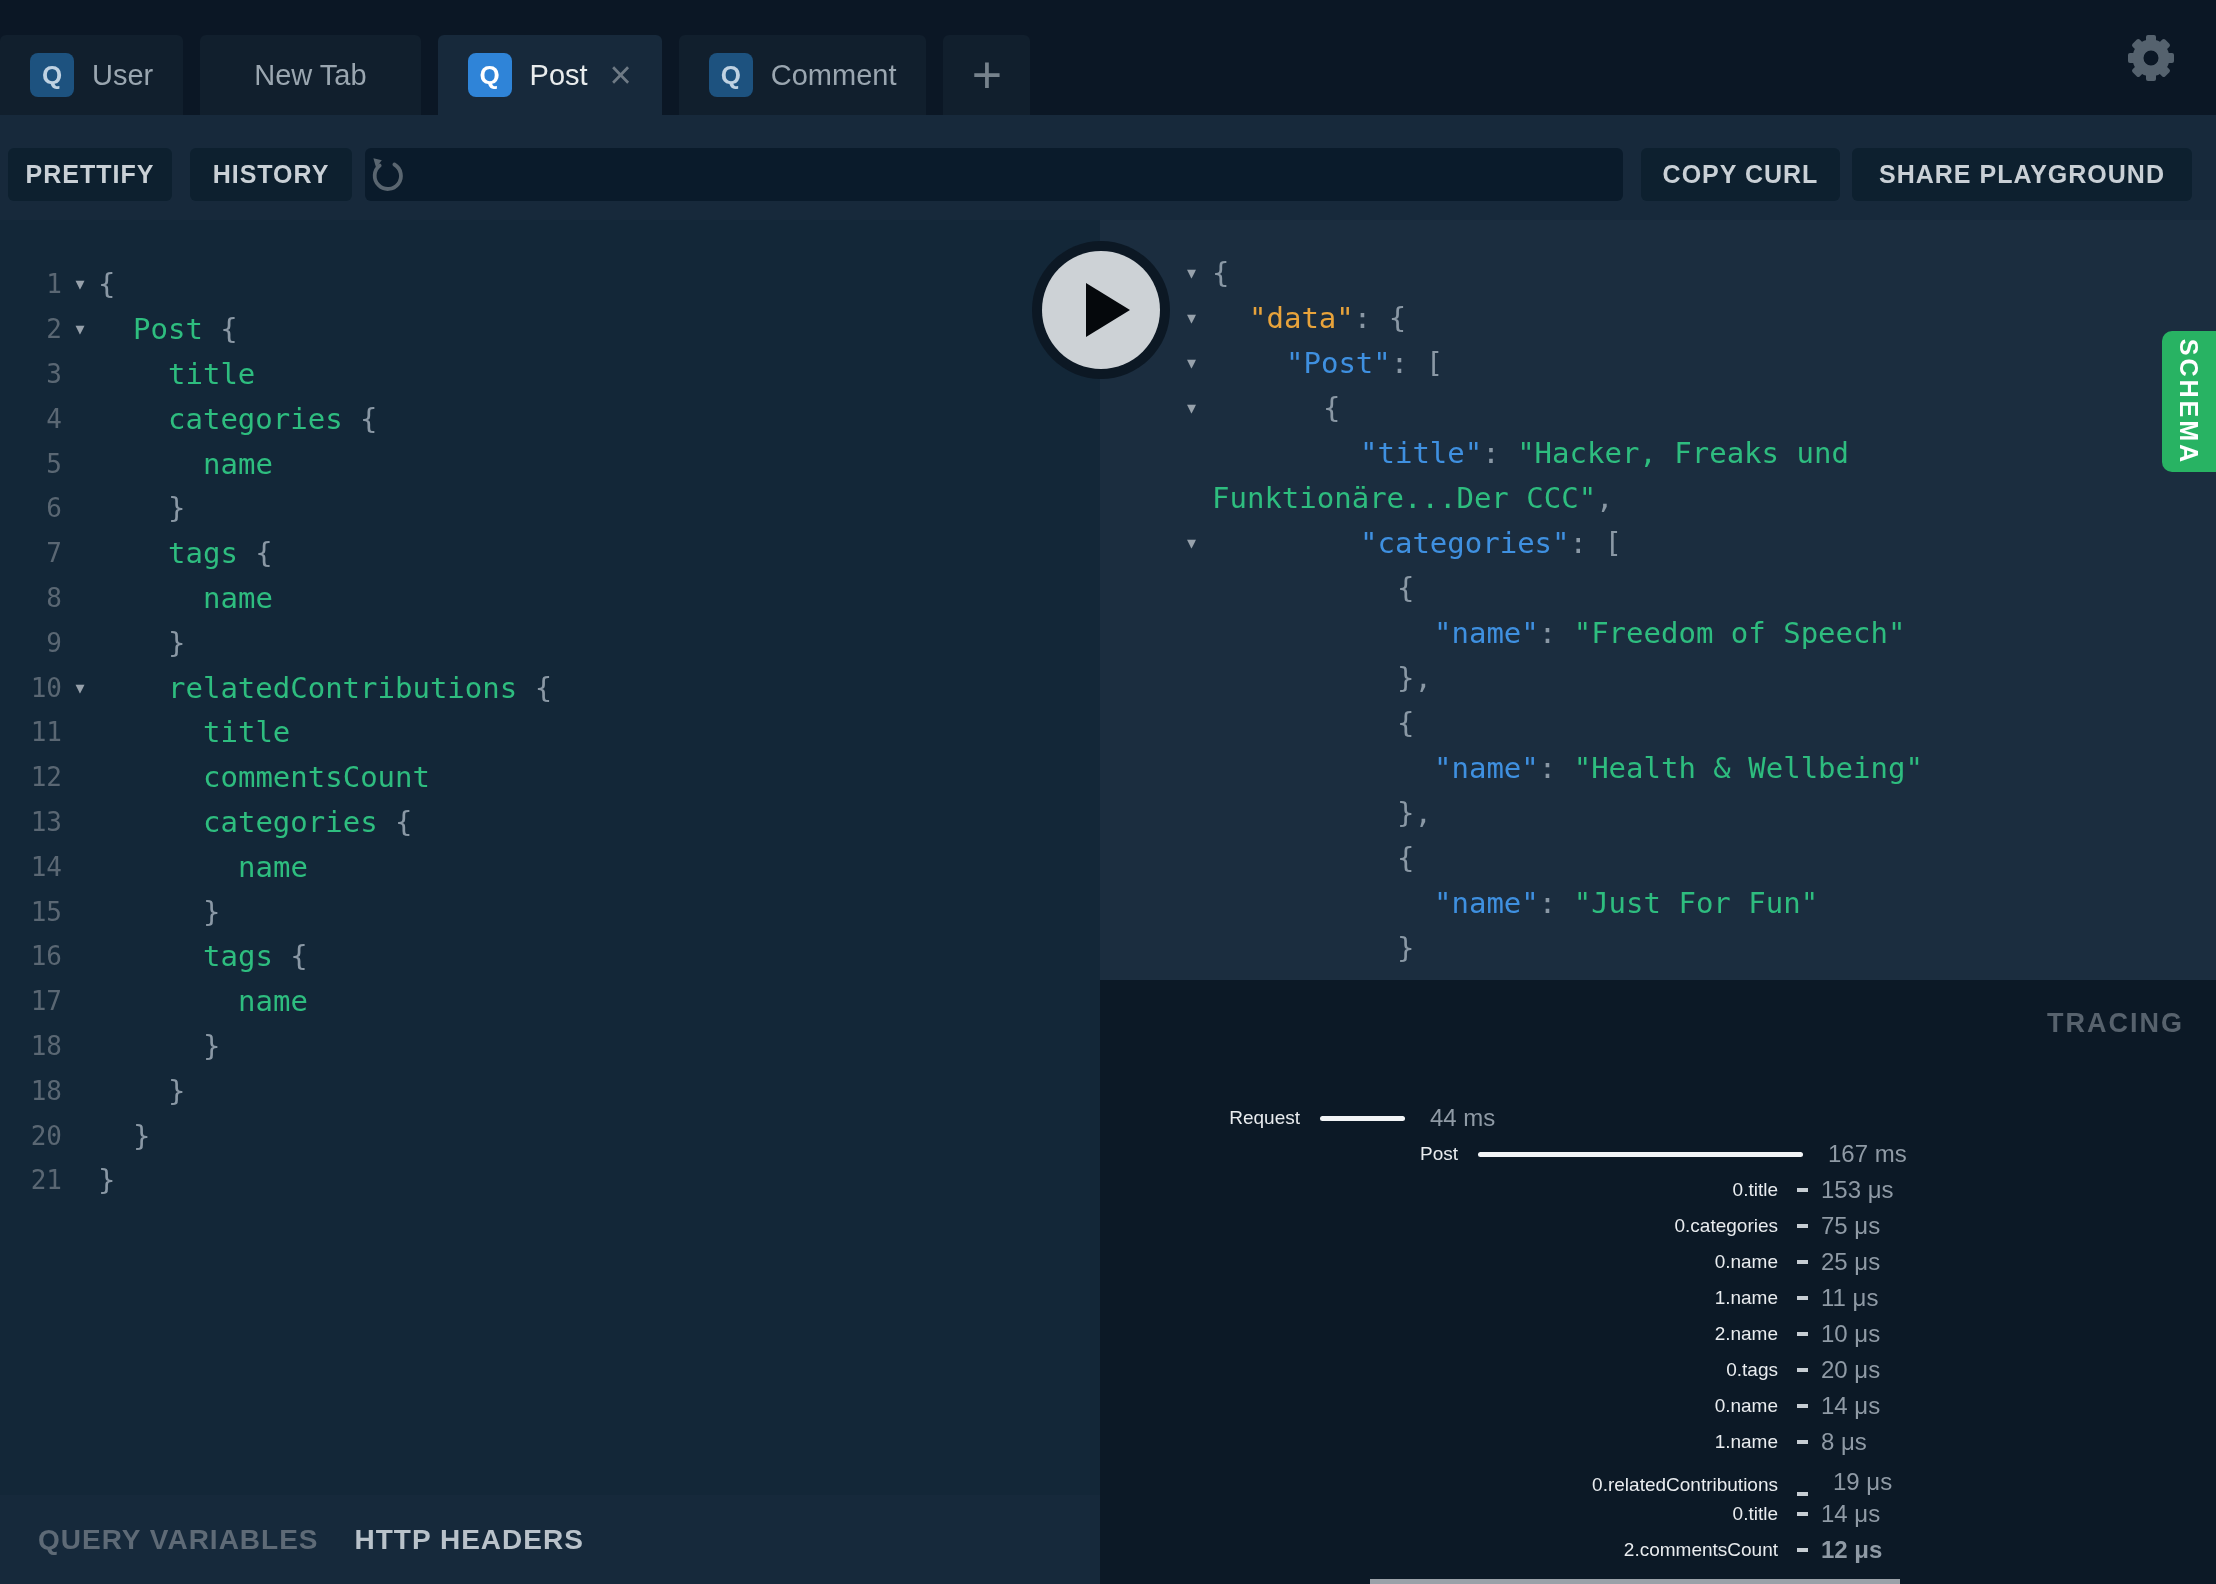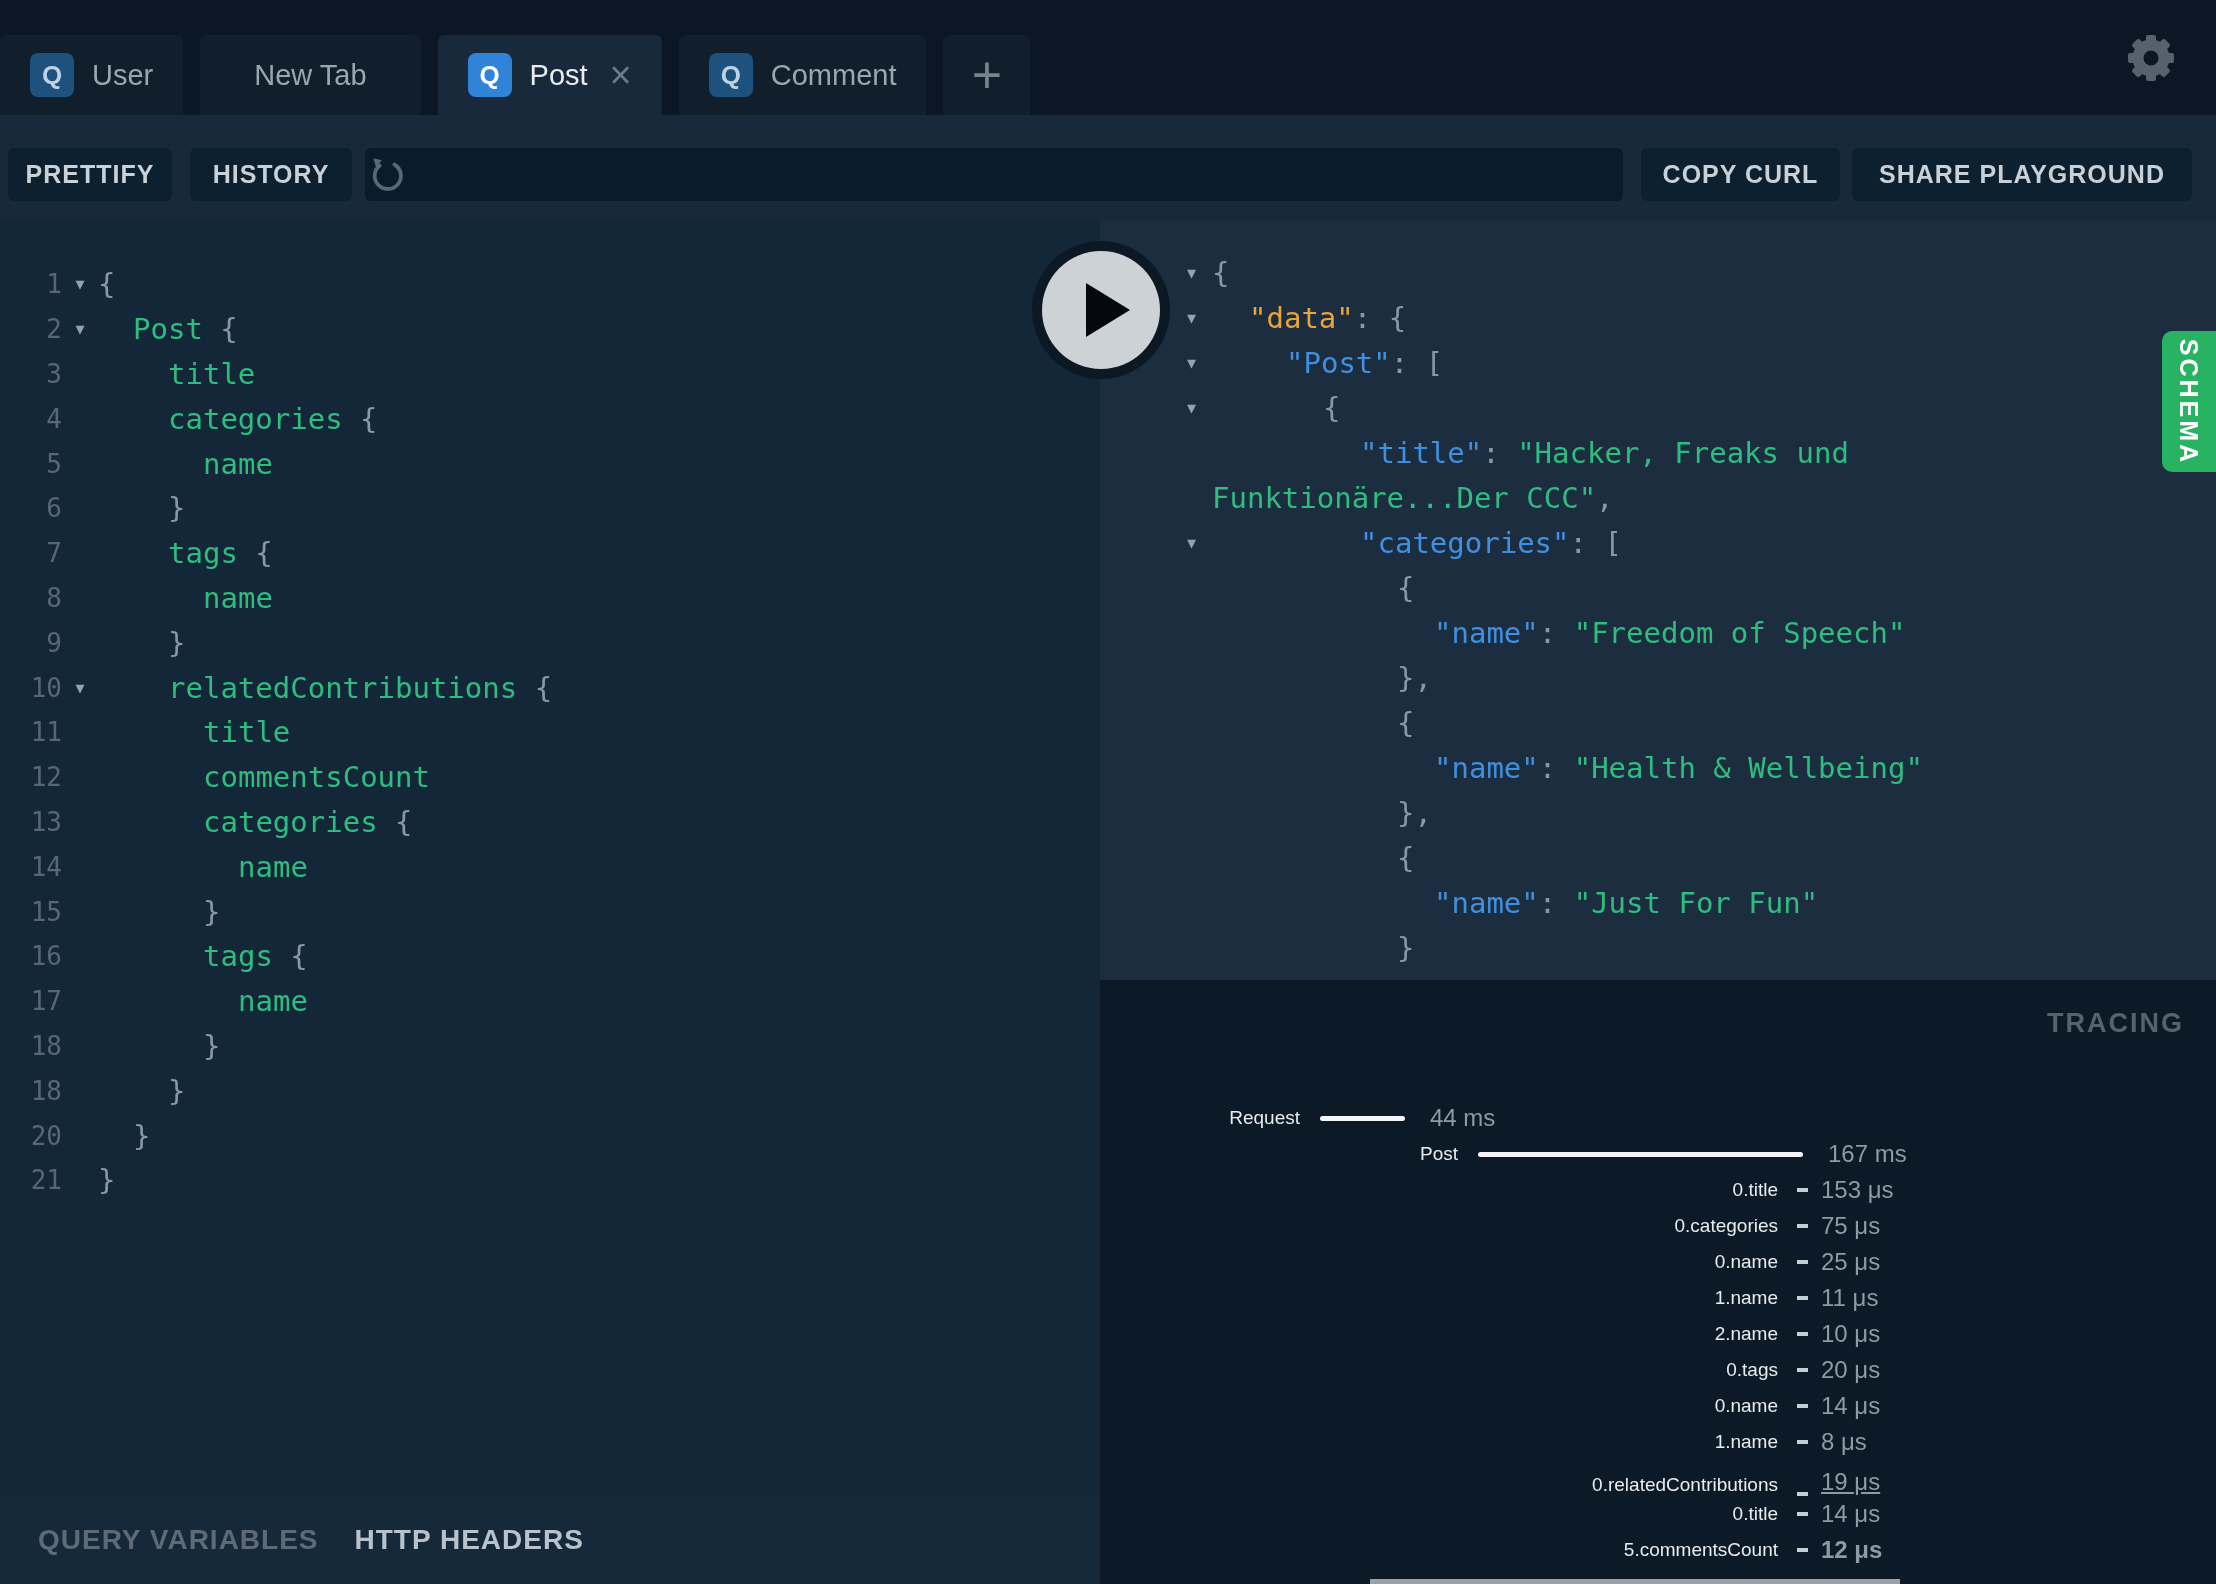--- a/index.html
+++ b/index.html
@@ -246,29 +246,29 @@
         <span class="tvalue" style="margin-left: 13px;">14 μs</span>
       </div>
       <div class="trow" style="top: 444px;">
         <span class="tlabel" style="width: 678px;">1.name</span>
         <span class="tdash"></span>
         <span class="tvalue" style="margin-left: 13px;">8 μs</span>
       </div>
       <div class="trow" style="top: 480px; align-items: flex-end;">
         <span class="tlabel" style="width: 678px;">0.relatedContributions</span>
         <span class="tdash"></span>
-        <span class="tvalue" style="margin-left: 13px; text-decoration: underline;">19 μs</span>
+        <span class="tvalue" style="margin-left: 25px;">19 μs</span>
       </div>
       <div class="trow" style="top: 516px;">
         <span class="tlabel" style="width: 678px;">0.title</span>
         <span class="tdash"></span>
         <span class="tvalue" style="margin-left: 13px;">14 μs</span>
       </div>
       <div class="trow" style="top: 552px;">
-        <span class="tlabel" style="width: 678px;">5.commentsCount</span>
+        <span class="tlabel" style="width: 678px;">2.commentsCount</span>
         <span class="tdash"></span>
         <span class="tvalue" style="margin-left: 13px; font-weight: bold;">12 μs</span>
       </div>
       <div class="trow" style="top: 588px;">
         <span class="tlabel" style="width: 678px;">0.categories</span>
       </div>
     </div>
   <div class="tracing-scrollbar"></div>
 </div>
 

